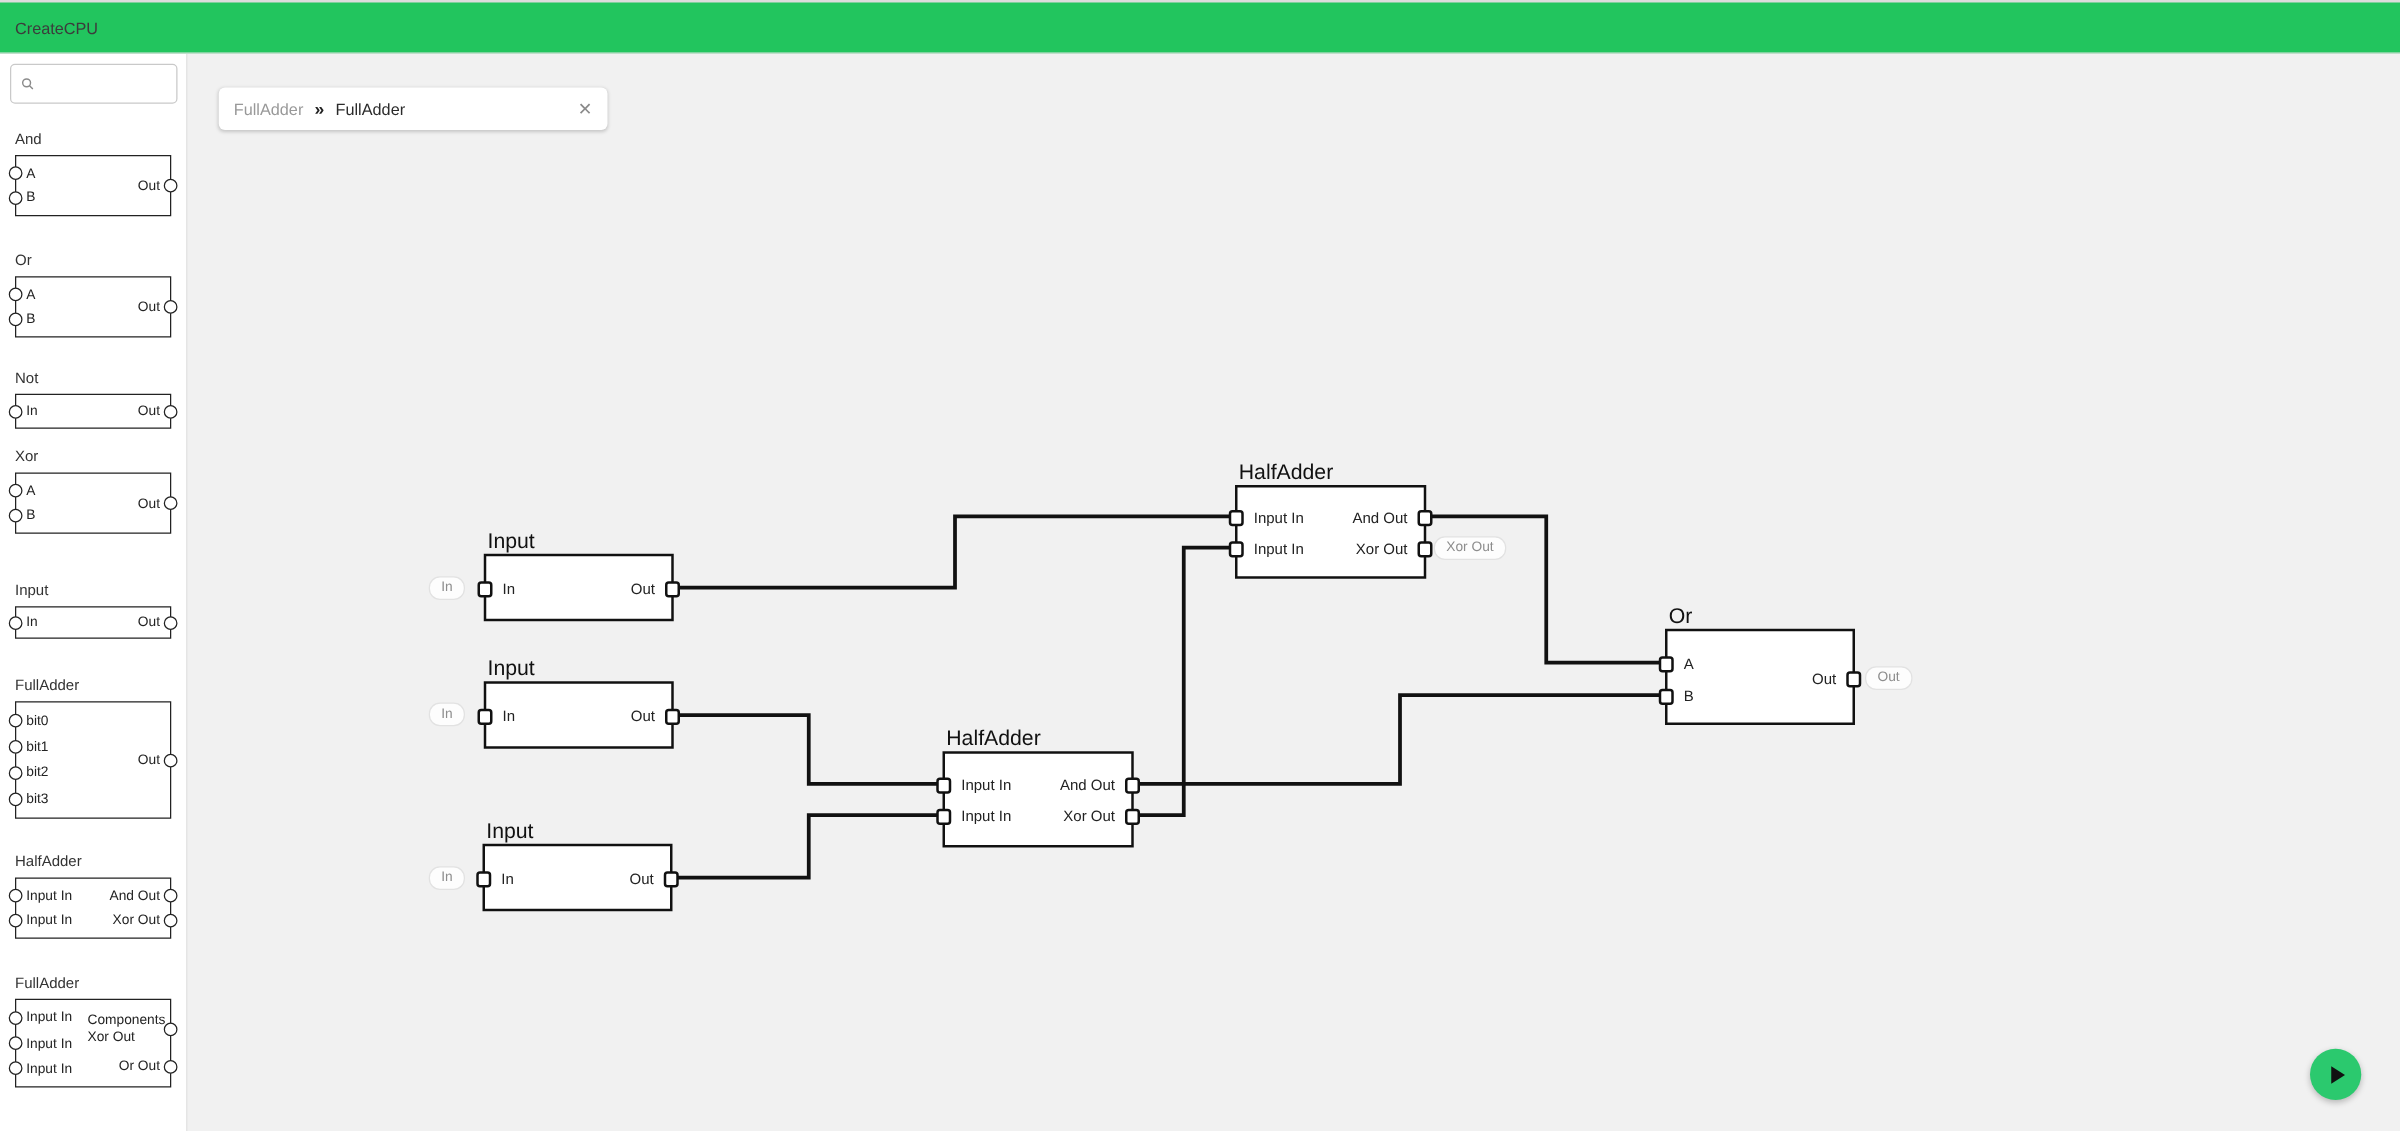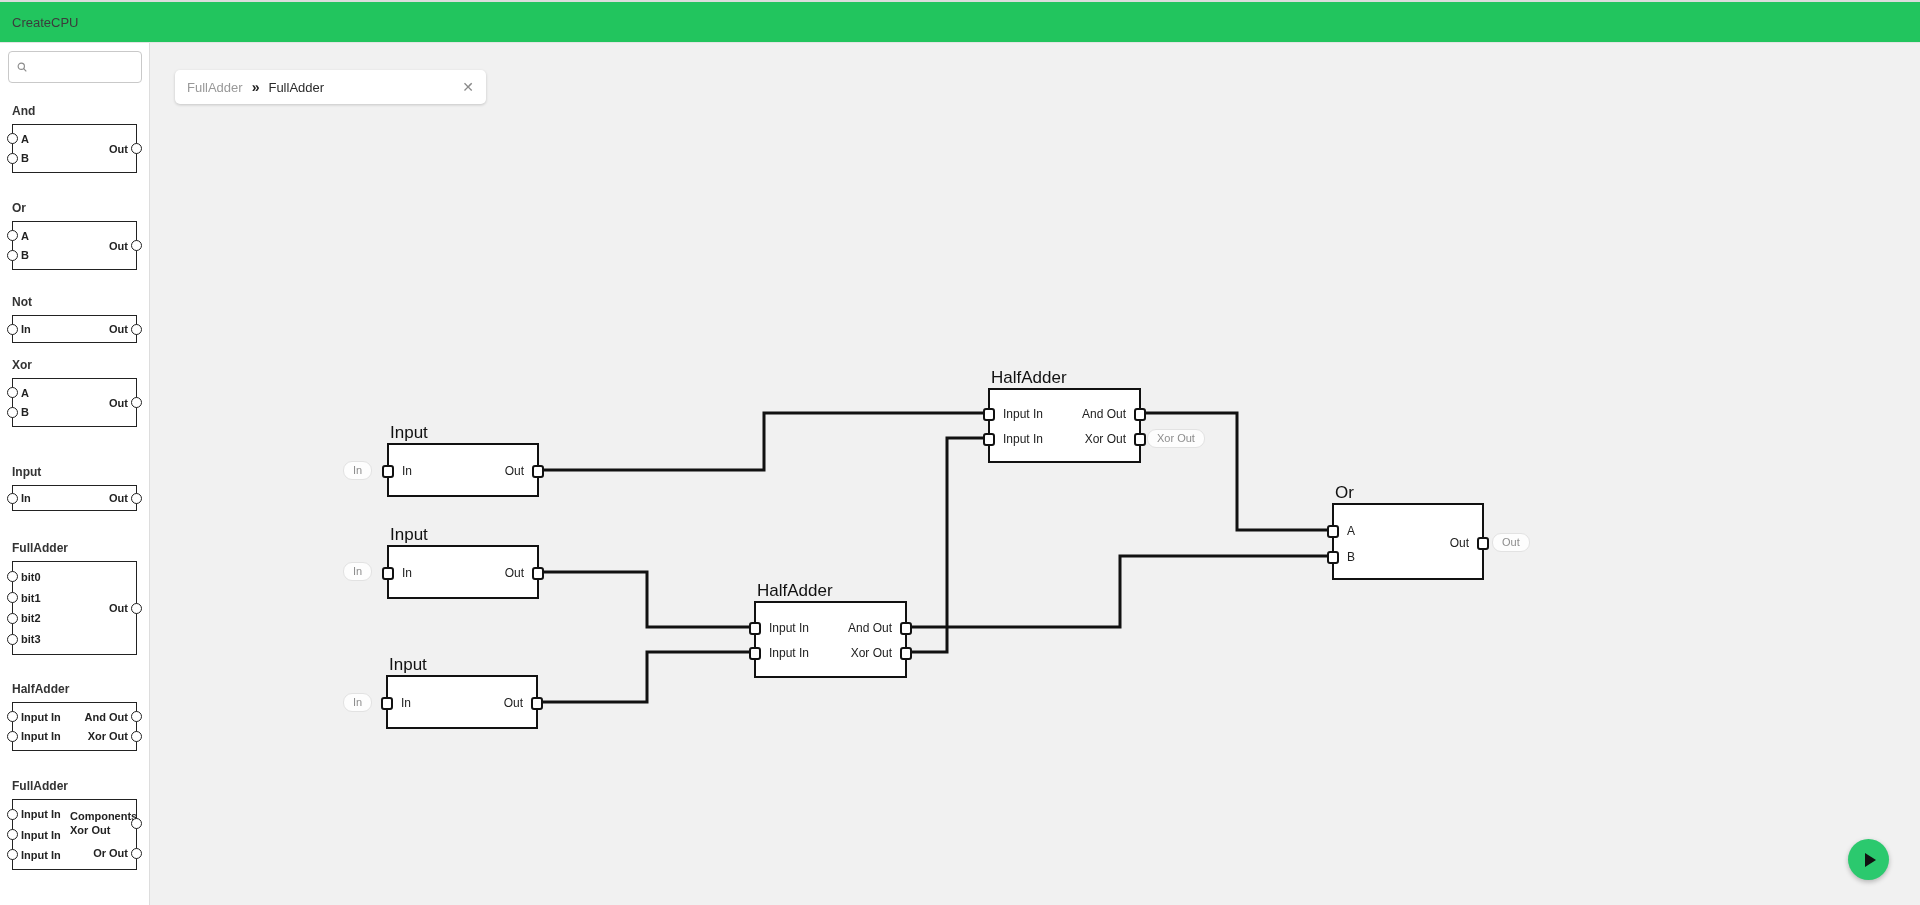--- a/index.html
+++ b/index.html
@@ -11,21 +11,21 @@
     background:#22c55e; border-top:2px solid #dcdcdc; border-bottom:1px solid #e4e4e4; z-index:40; }
   .topbar .app-title { position:absolute; left:12px; top:13px; font-size:13px; color:#3c3c3c; }
 
   
   .sidebar { position:absolute; left:0; top:43px; width:150px; height:862px;
     background:#fff; border-right:1px solid #ddd; z-index:30; }
   .searchbox { position:absolute; left:8px; top:8px; width:134px; height:32px;
     border:1px solid #c9c9c9; border-radius:4px; background:#fff; display:flex; align-items:center; padding:0 8px; }
   .searchbox input { border:none; outline:none; width:100px; font-size:12px; margin-left:6px;
     font-family:"Liberation Sans", sans-serif; background:transparent; }
-  .pal { position:absolute; left:12px; width:125px;font-weight:bold; }
+  .pal { position:absolute; left:12px; width:125px; }
   .pal .glabel { font-size:12px; color:#333; height:16px; margin-bottom:4px; }
   .pcard { position:relative; border:1px solid #222; background:#fff; width:125px; }
   .pcol { position:absolute; top:0; bottom:0; display:flex; flex-direction:column; justify-content:space-evenly; }
   .pcol.in  { left:0; align-items:flex-start; }
   .pcol.out { right:0; align-items:flex-end; }
   .prow { display:flex; align-items:center; gap:3px; }
   .pdot { width:11px; height:11px; border:1.5px solid #222; border-radius:50%; background:#fff; flex:none; }
   .pcol.in  .pdot { margin-left:-6px; }
   .pcol.out .pdot { margin-right:-6px; }
   .plabel { font-size:11px; color:#222; white-space:nowrap; }

